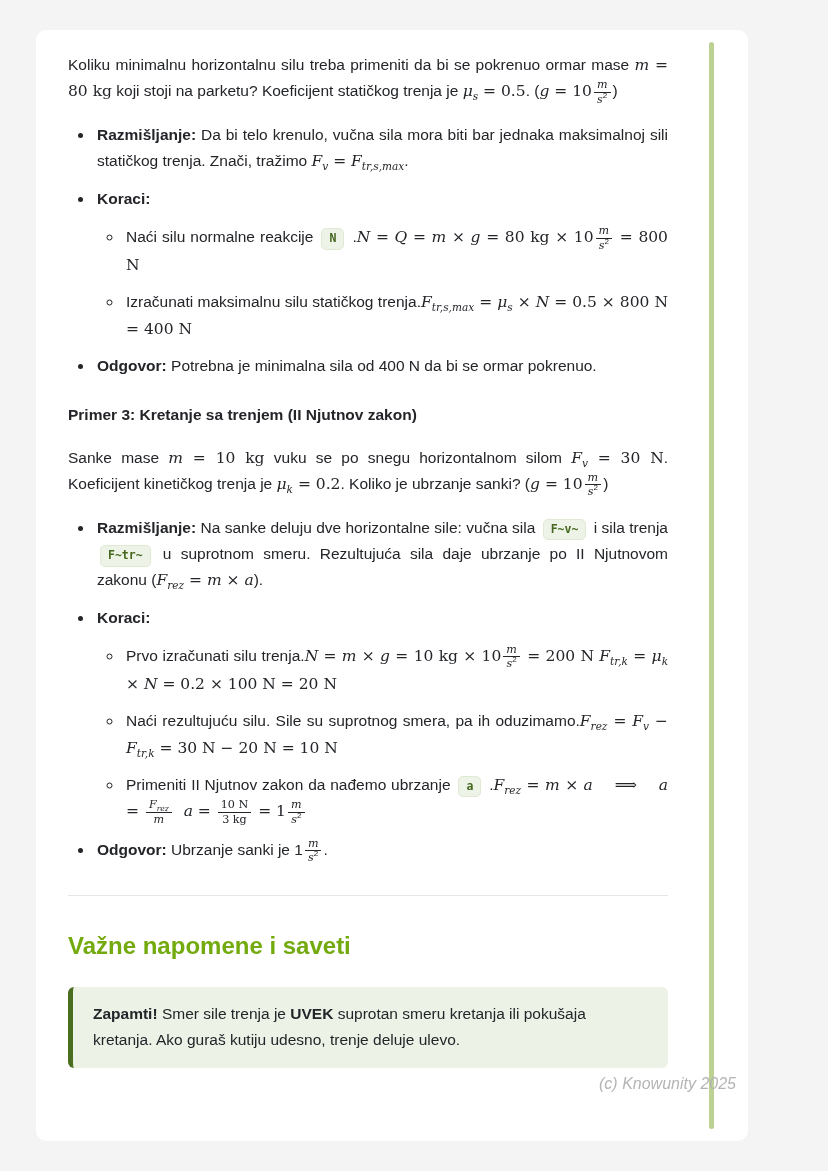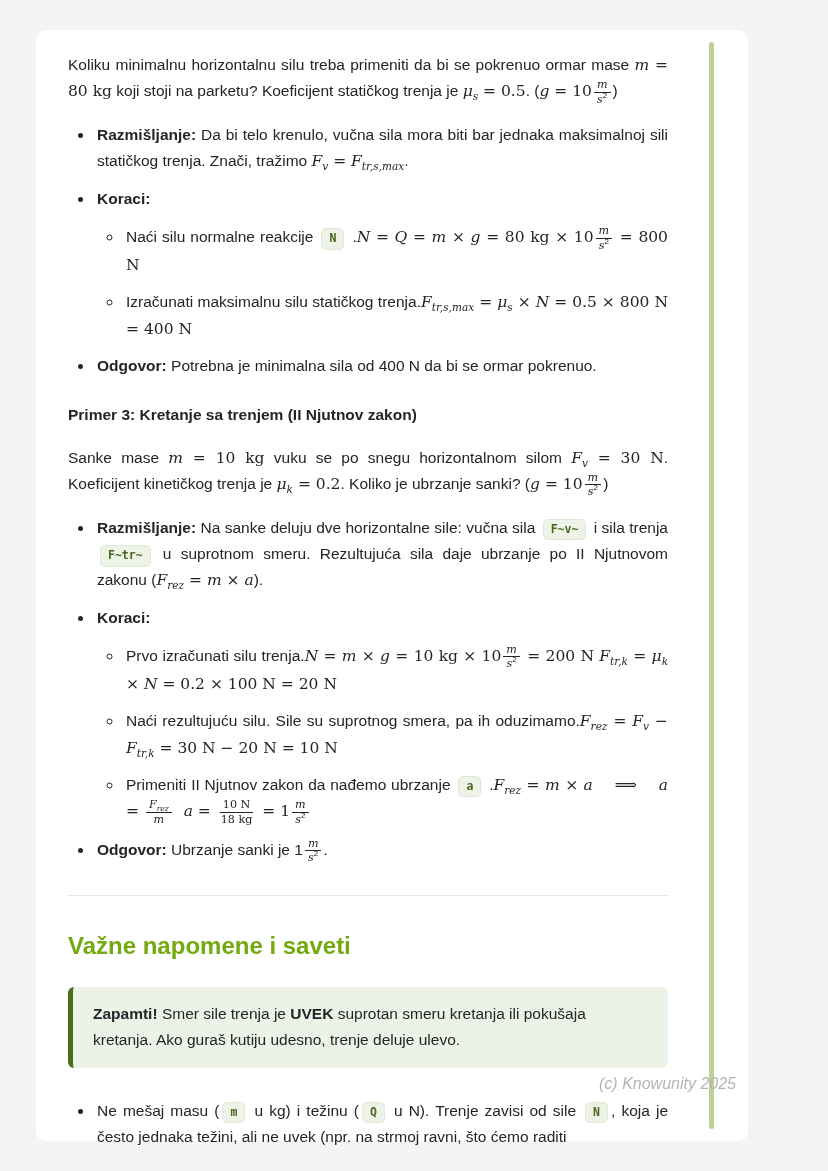--- a/index.html
+++ b/index.html
@@ -110,44 +110,41 @@
             <li><span class="rt">Prvo izračunati silu trenja.</span><span class="rm">N</span><span class="rn"> = </span><span class="rm">m</span><span class="rn"> × </span><span class="rm">g</span><span class="rn"> = 10 kg × 10</span><span class="frac">
                   <span class="num"><span class="rm">m</span></span>
                   <span class="den"><span class="rm">s</span><sup class="rp">2</sup></span>
                 </span><span class="rn"> = 200 N </span><span class="rm">F</span><sub class="rs">tr,k</sub><span class="rn"> = </span><span class="rm">μ</span><sub class="rs">k</sub><span class="rn"> × </span><span class="rm">N</span><span class="rn"> = 0.2 × 100 N = 20 N</span></li>
             <li><span class="rt">Naći rezultujuću silu. Sile su suprotnog smera, pa ih oduzimamo.</span><span class="rm">F</span><sub class="rs">rez</sub><span class="rn"> = </span><span class="rm">F</span><sub class="rs">v</sub><span class="rn"> − </span><span class="rm">F</span><sub class="rs">tr,k</sub><span class="rn"> = 30 N − 20 N = 10 N</span></li>
             <li><span class="rt">Primeniti II Njutnov zakon da nađemo ubrzanje </span><code class="badge">a</code><span class="rt"> .</span><span class="rm">F</span><sub class="rs">rez</sub><span class="rn"> = </span><span class="rm">m</span><span class="rn"> × </span><span class="rm">a</span><span class="rn">&nbsp;&nbsp;&nbsp;&nbsp;⟹&nbsp;&nbsp;&nbsp;&nbsp;</span><span class="rm">a</span><span class="rn"> = </span><span class="frac">
                   <span class="num"><span class="rm">F</span><sub class="rs">rez</sub></span>
                   <span class="den"><span class="rm">m</span></span>
                 </span><span class="rn">&nbsp; </span><span class="rm">a</span><span class="rn"> = </span><span class="frac">
                   <span class="num"><span class="rn">10 N</span></span>
-                  <span class="den"><span class="rn">18 kg</span></span>
+                  <span class="den"><span class="rn">3 kg</span></span>
                 </span><span class="rn"> = 1</span><span class="frac">
                   <span class="num"><span class="rm">m</span></span>
                   <span class="den"><span class="rm">s</span><sup class="rp">2</sup></span>
                 </span></li>
           </ul>
         </li>
         <li><strong class="rb">Odgovor:</strong><span class="rt"> Ubrzanje sanki je 1</span><span class="frac">
               <span class="num"><span class="rm">m</span></span>
               <span class="den"><span class="rm">s</span><sup class="rp">2</sup></span>
             </span><span class="rt">.</span></li>
       </ul>
 
       <hr class="divider">
 
       <h2 class="h2">Važne napomene i saveti</h2>
 
       <div class="callout">
         <p class="callout-text"><strong class="rb">Zapamti!</strong><span class="rt"> Smer sile trenja je </span><strong class="rb">UVEK</strong><span class="rt"> suprotan smeru kretanja ili pokušaja kretanja. Ako guraš kutiju udesno, trenje deluje ulevo.</span></p>
       </div>
 
-      <ul class="list l1">
-        <li><span class="rt">Ne mešaj masu (</span><code class="badge">m</code><span class="rt"> u kg) i težinu (</span><code class="badge">Q</code><span class="rt"> u N). Trenje zavisi od sile </span><code class="badge">N</code><span class="rt">, koja je često jednaka težini, ali ne uvek (npr. na strmoj ravni, što ćemo raditi</span></li>
-      </ul>
 
     </div>
 
     <div class="watermark">(c) Knowunity 2025</div>
     <div class="scrollbar"></div>
 
   </div>
 </div>
 
 </body></html>

